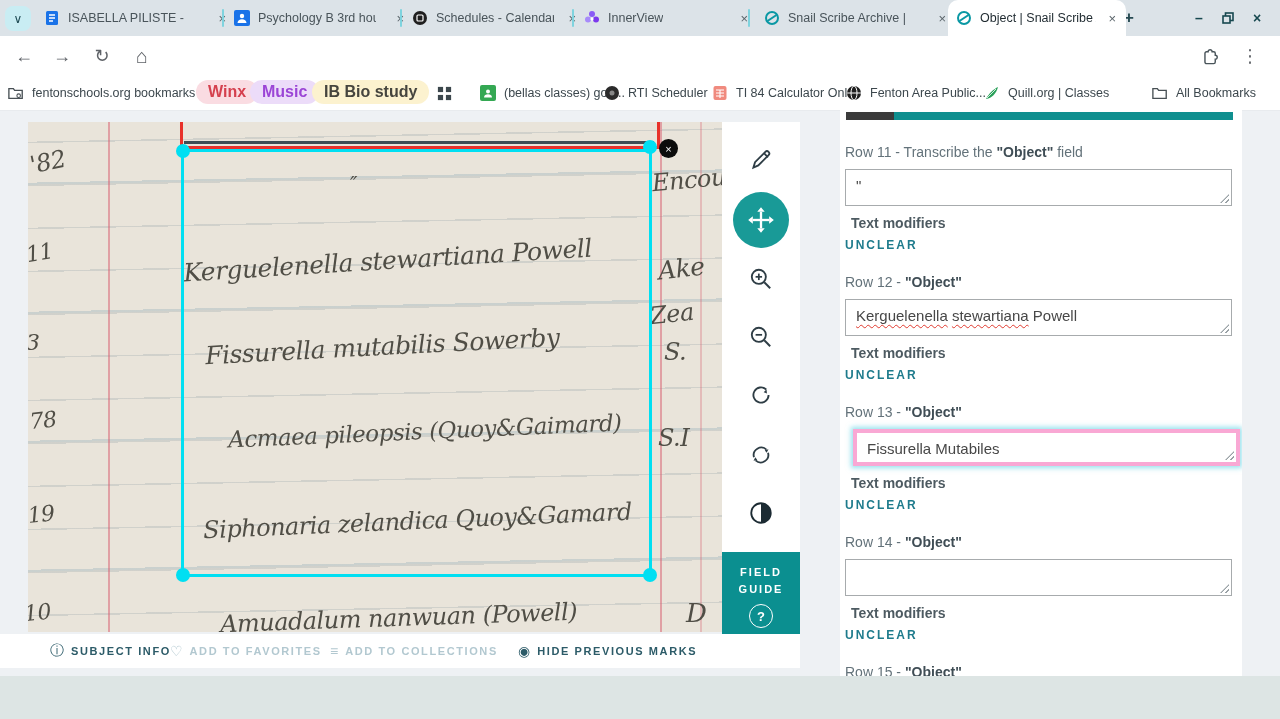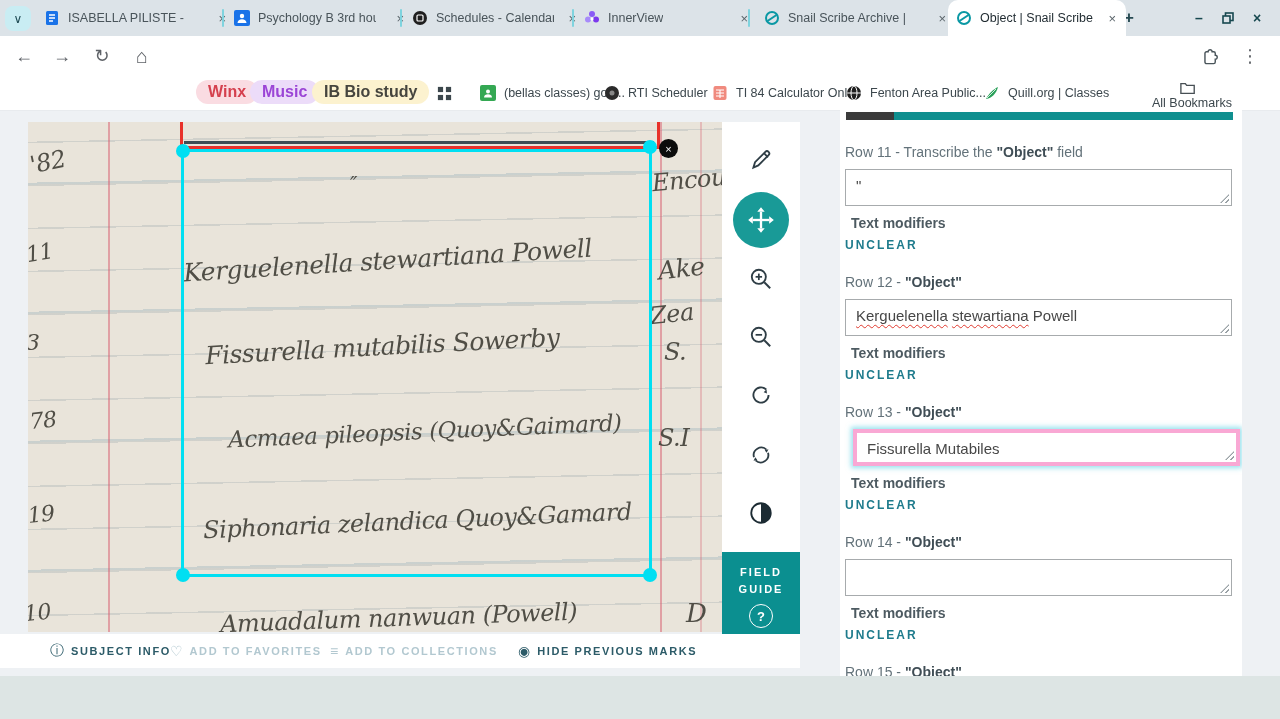--- a/index.html
+++ b/index.html
@@ -203,20 +203,27 @@
           <path d="M5 8a2 2 0 0 1 2-2h2a2.5 2.5 0 1 1 5 0h2a2 2 0 0 1 2 2v2.5a2.5 2.5 0 1 1 0 5V19a2 2 0 0 1-2 2H7a2 2 0 0 1-2-2z" fill="none" stroke="#49545a" stroke-width="1.8"></path>
         </svg>
     </div>
     <div class="abs" style="left:1222px;top:48px;width:4px;height:17px;background:#44d4e4;border-radius:2px;"></div>
     <div class="navbtn" style="left:1236px;">
         <span>⋮</span>
       </div>
   </div>
 
   <div id="bookmarksbar">
+    <div class="bm" style="left:8px;">
+      <svg class="fav" viewBox="0 0 18 16">
+          <path d="M1 3h5l1.5 2H16v9H1z" fill="none" stroke="#474f54" stroke-width="1.5"></path>
+          <circle cx="12" cy="11" r="2" fill="none" stroke="#474f54" stroke-width="1.2"></circle>
+        </svg>
+      <span>fentonschools.org bookmarks</span>
+    </div>
     <div class="bm pill" style="left:196px;background:#fadce2;color:#d5404e;">
         <span>Winx</span>
       </div>
     <div class="bm pill" style="left:250px;background:#ecdcf9;color:#9b45d6;">
         <span>Music</span>
       </div>
     <div class="bm pill" style="left:312px;background:#fcf2cf;color:#46453e;">
         <span>IB Bio study</span>
       </div>
     <div class="abs" style="left:408px;top:84px;width:17px;height:17px;border-radius:4px;background:#17808d;"></div>
@@ -260,21 +267,21 @@
       <span>Fenton Area Public...</span>
     </div>
     <div class="bm" style="left:984px;">
       <svg class="fav" viewBox="0 0 16 16">
           <path d="M2 14C8 13 12 9 14 2 10 4 5 8 2 14z" fill="#2ba05a"></path>
           <line x1="3" y1="13" x2="12" y2="4" stroke="#fff" stroke-width=".8"></line>
         </svg>
       <span>Quill.org | Classes</span>
     </div>
     <div class="abs" style="left:1136px;top:84px;width:3px;height:17px;background:#8fe0ea;border-radius:2px;"></div>
-    <div class="bm" style="left:1152px;flex-direction:column;">
+    <div class="bm" style="left:1152px;">
       <svg class="fav" viewBox="0 0 18 16">
           <path d="M1 3h5l1.5 2H16v9H1z" fill="none" stroke="#474f54" stroke-width="1.5"></path>
         </svg>
       <span>All Bookmarks</span>
     </div>
   </div>
 
   <div id="imagepane">
     <div id="paper"></div>
     <div class="rule-v" style="left:80px;"></div>

